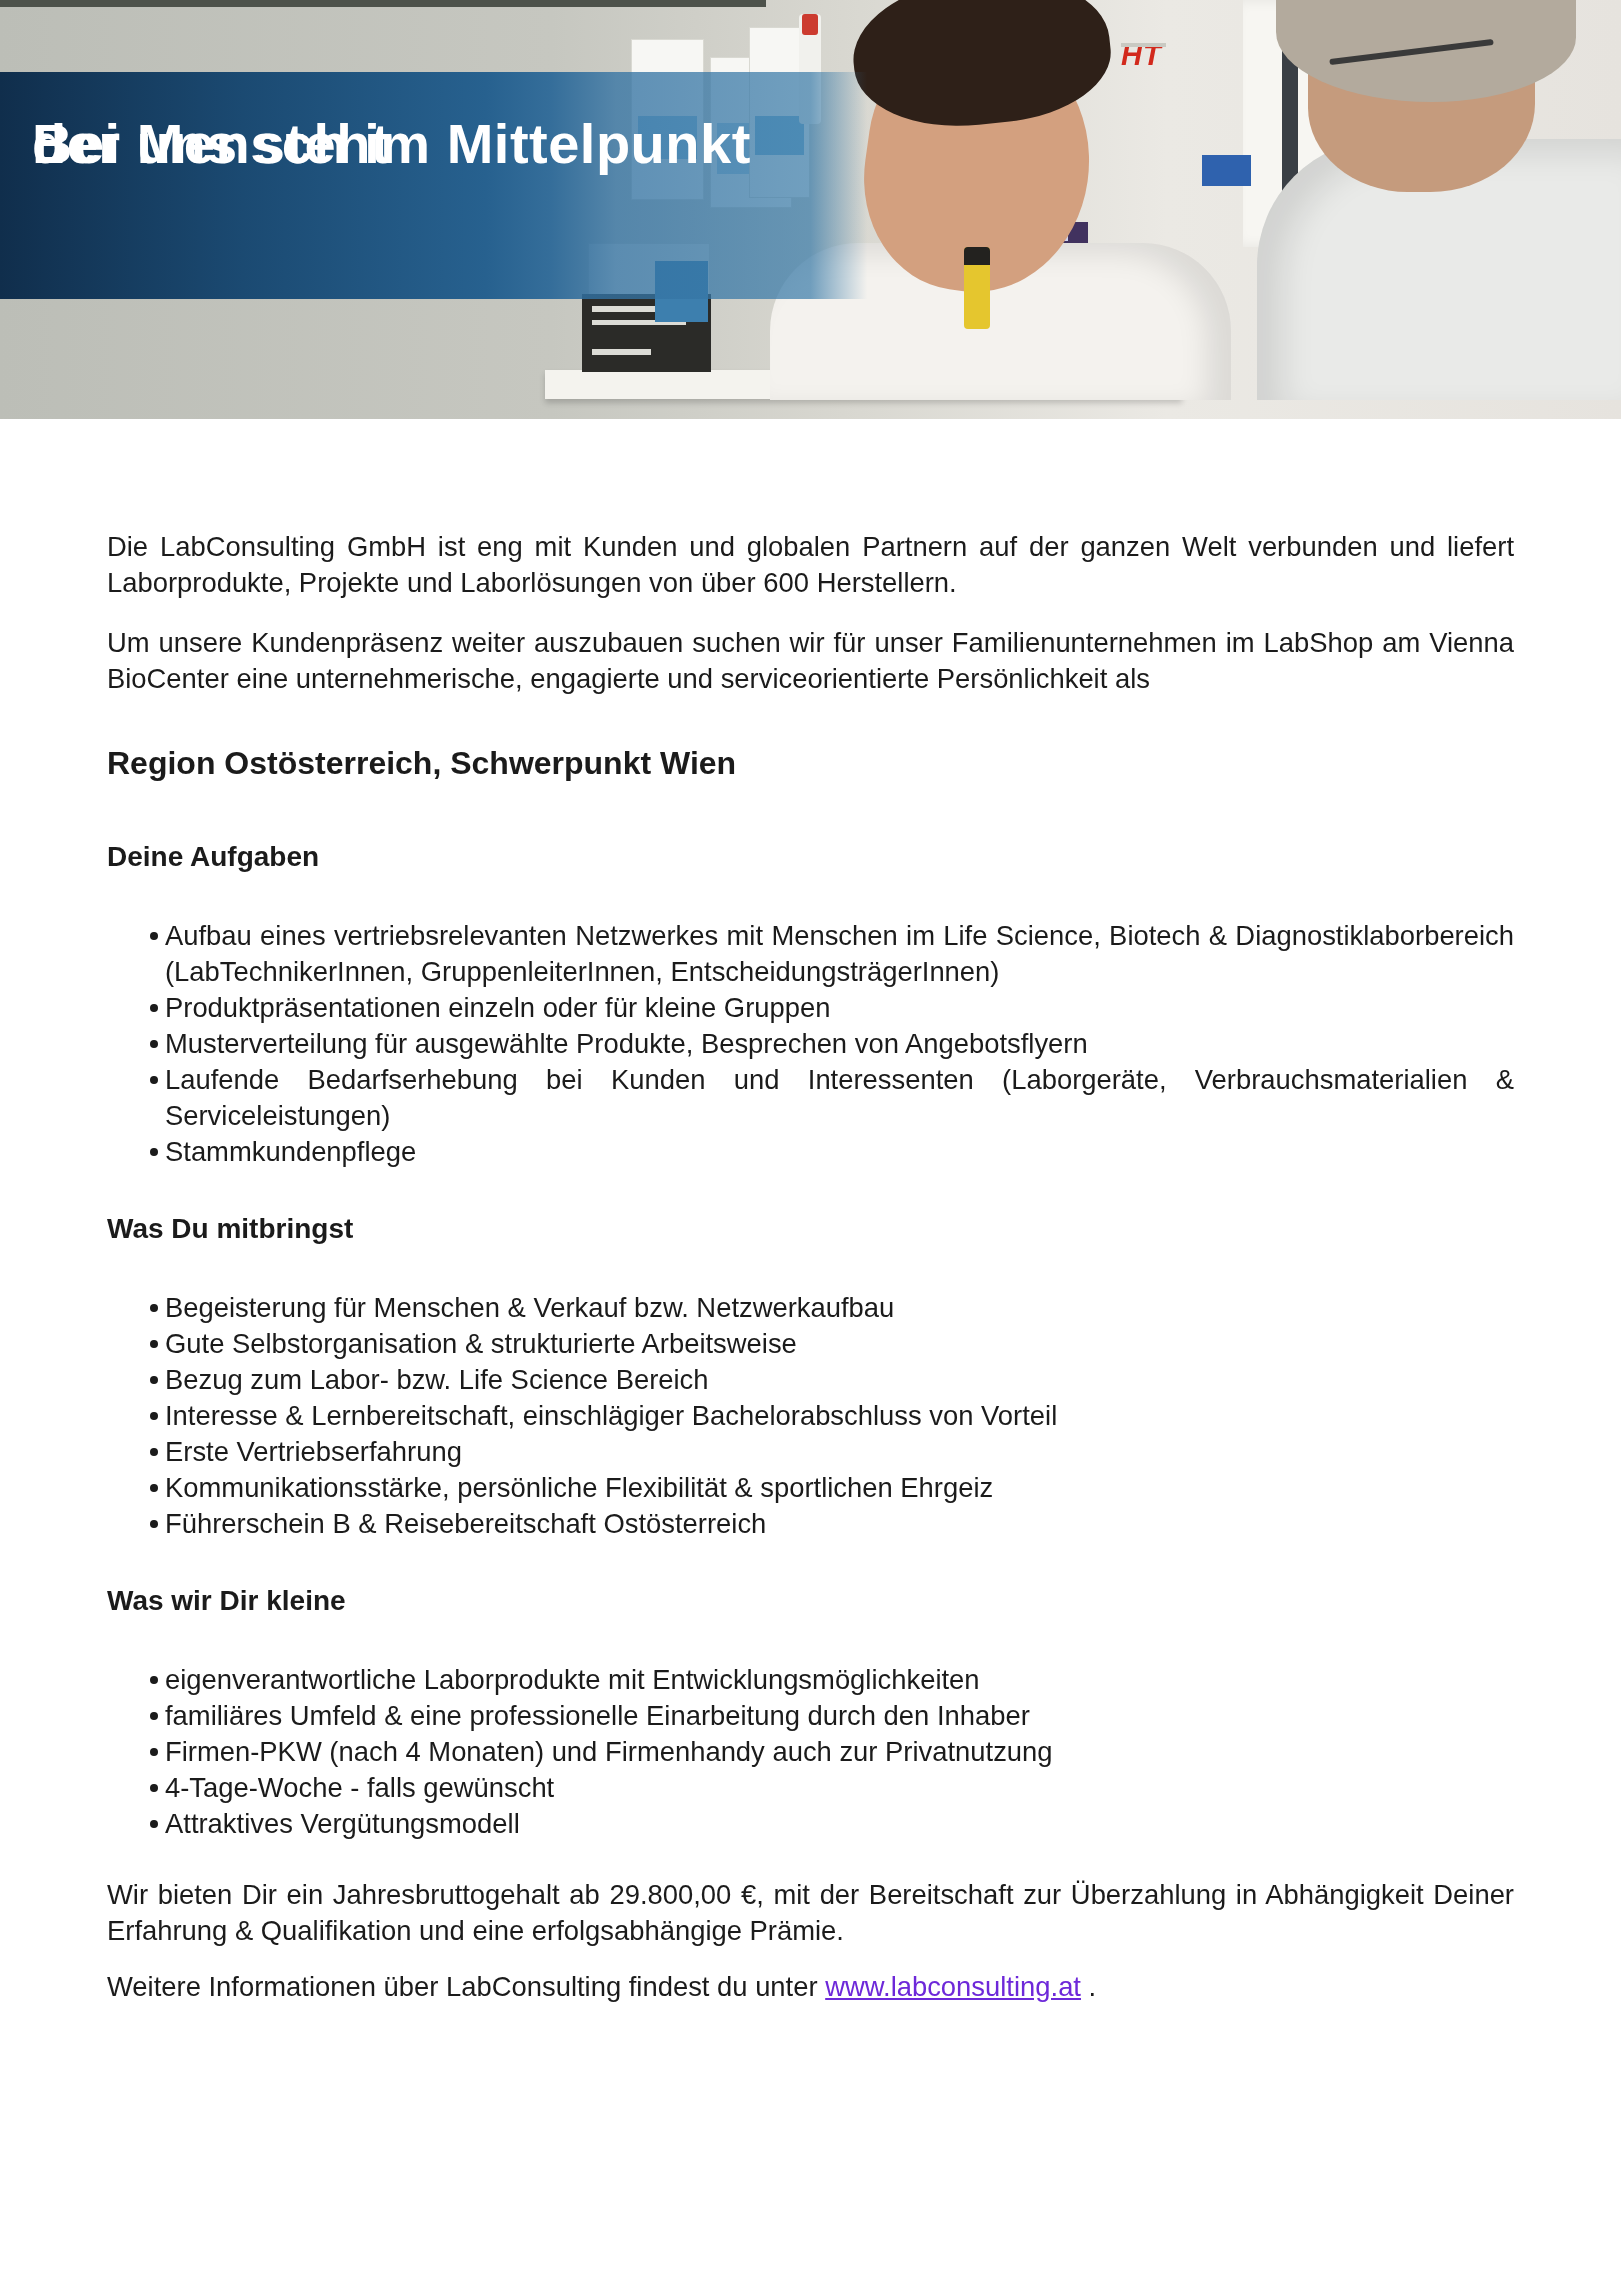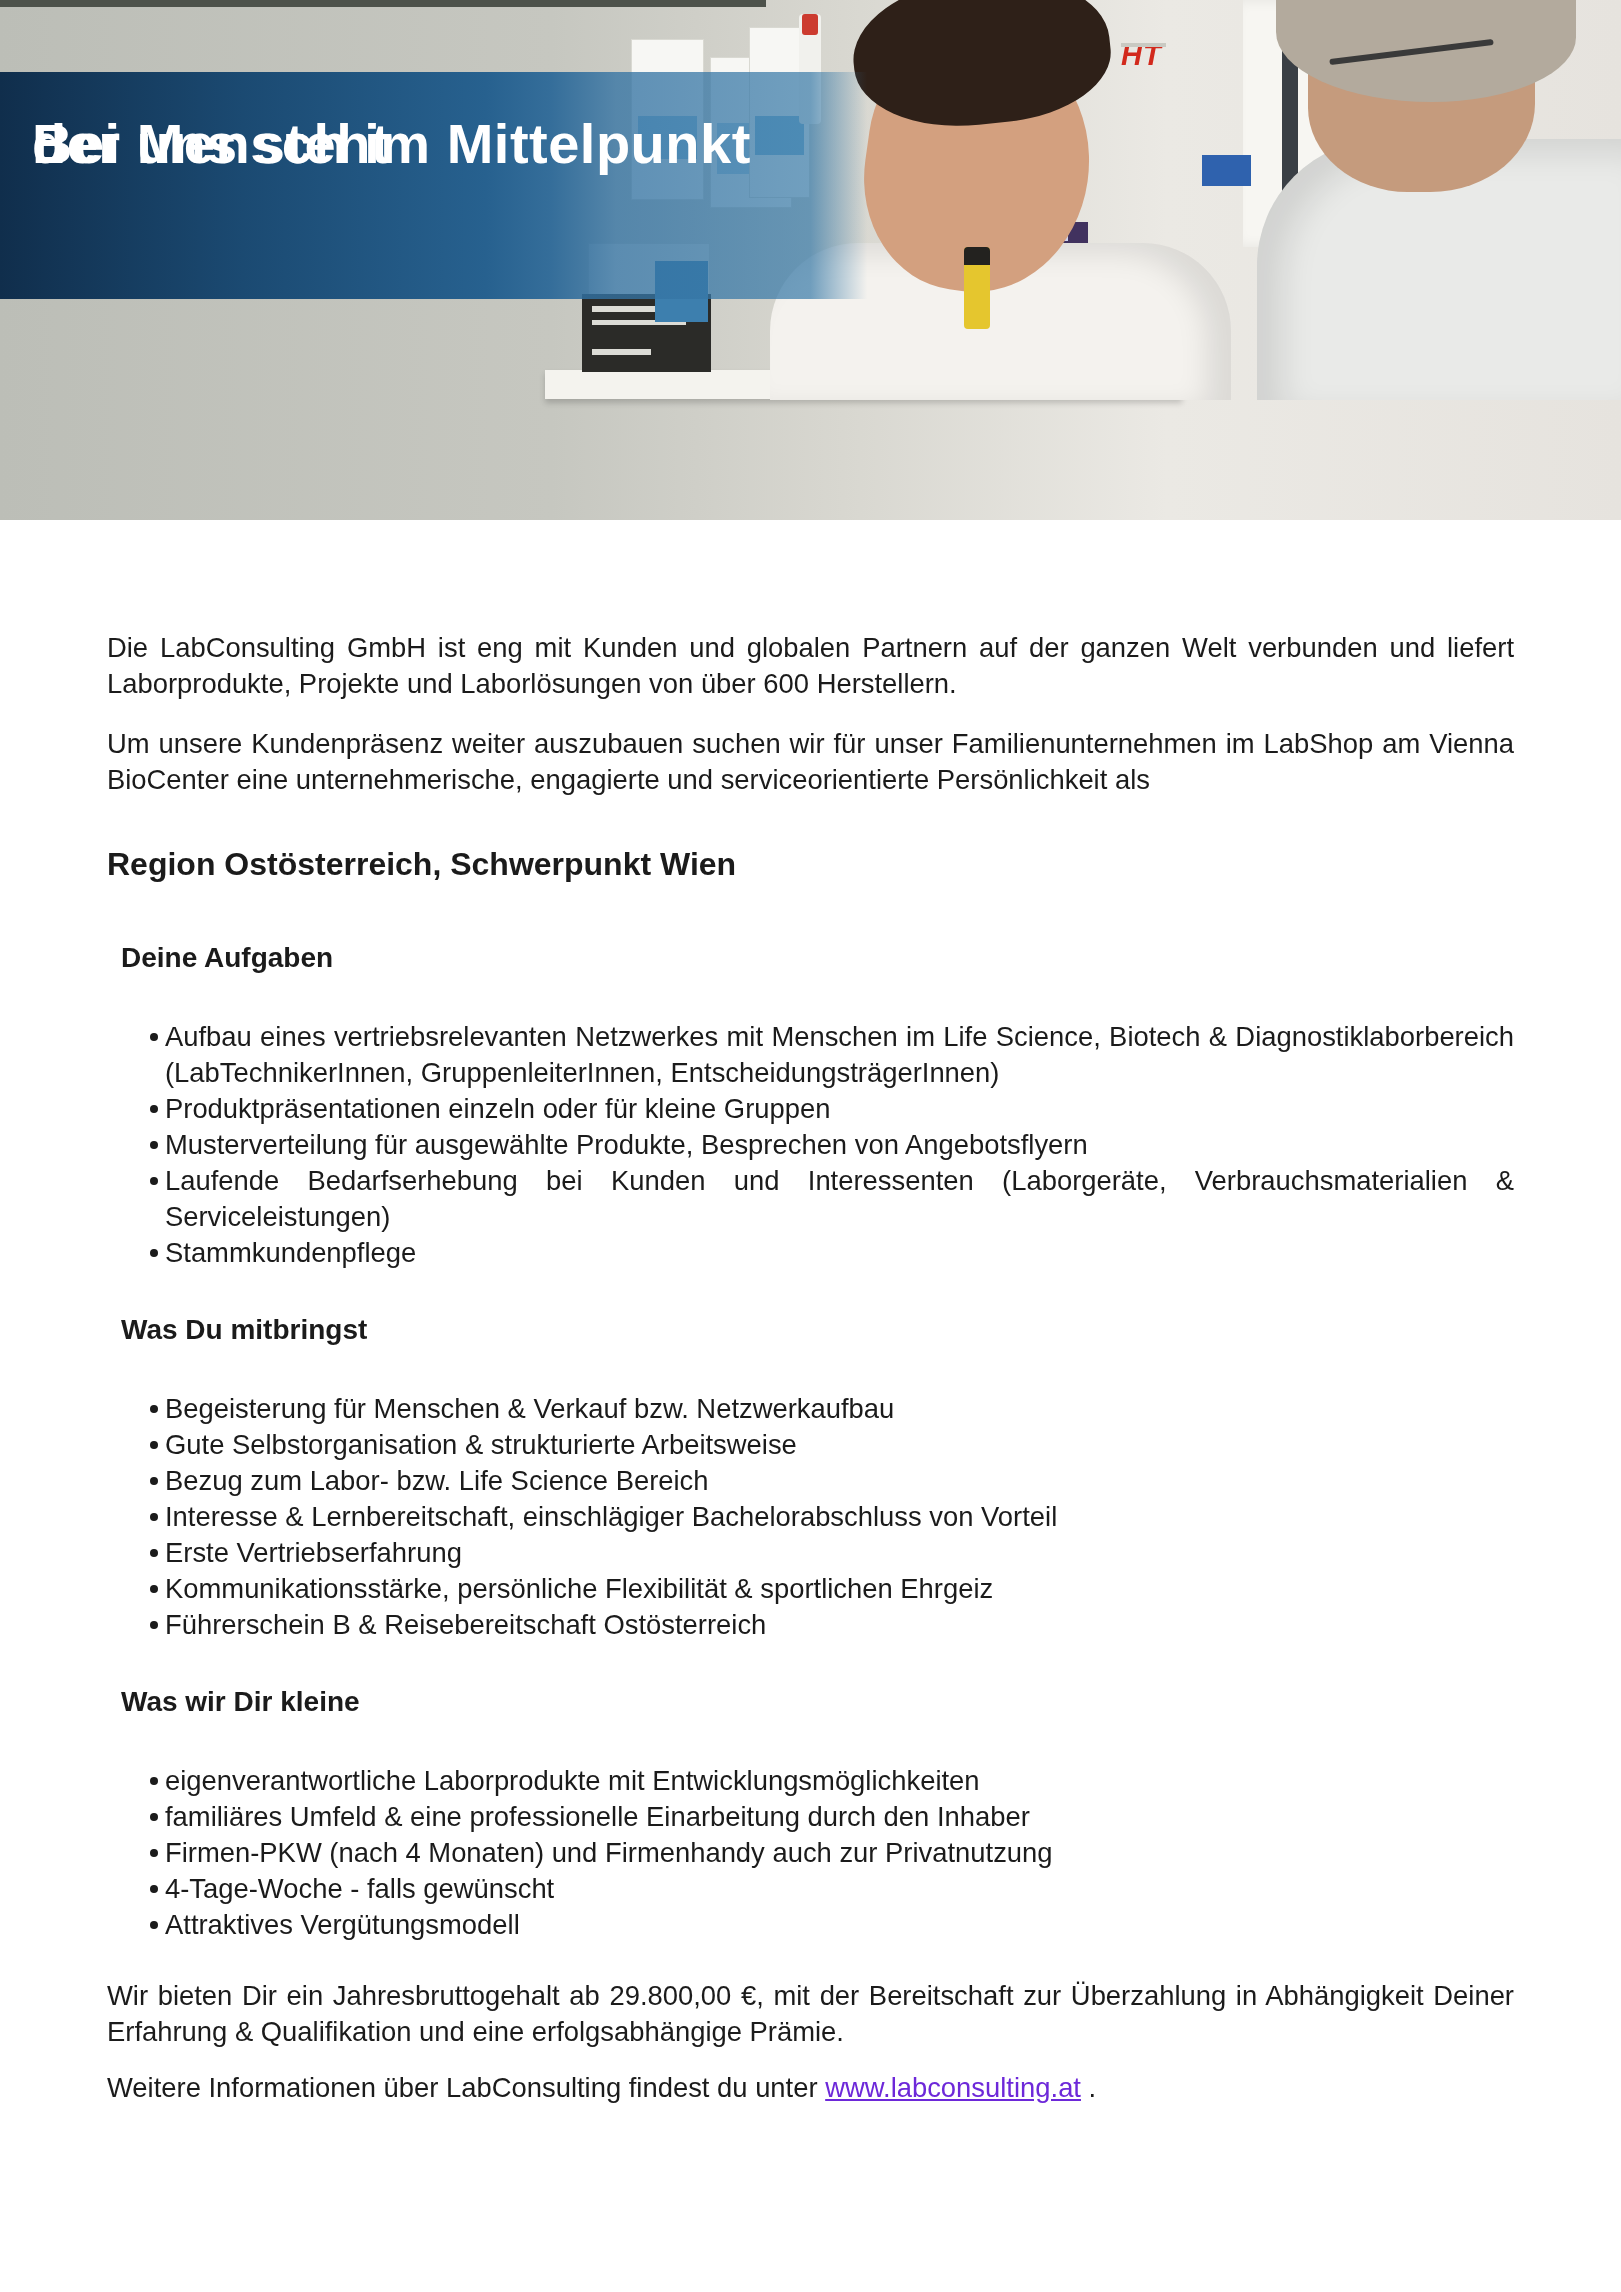--- a/index.html
+++ b/index.html
@@ -2,21 +2,21 @@
 <html><head>
 <meta charset="utf-8">
 <style>
   html,body{margin:0;padding:0;}
   body{
     width:1621px;height:2293px;background:#ffffff;
     font-family:"Liberation Sans",sans-serif;color:#1b1b1b;
     position:relative;overflow:hidden;
   }
   
-  .hero{position:relative;width:1621px;height:520px;overflow:hidden;background:#c6c7c0;}
+  .hero{position:relative;width:1621px;height:419px;overflow:hidden;background:#c6c7c0;}
   .hero *{position:absolute;}
   .wall{left:0;top:0;width:100%;height:100%;
     background:linear-gradient(90deg,#bcbeb7 0%,#c6c7c0 34%,#d8d7d0 52%,#ebe9e4 72%,#e6e3de 100%);}
   .top-strip{left:0;top:0;width:766px;height:6.9px;background:#4d524b;}
   .poster{background:#f7f7f4;border:1px solid #d9d9d2;}
   .poster .thumb{position:absolute;left:8%;width:84%;background:#8fc0dc;}
   .thermo{left:799px;top:13.7px;width:21.6px;height:110px;background:#f1f1ed;border-radius:3.9px;}
   .thermo-tip{left:802px;top:13.7px;width:15.7px;height:21.6px;background:#cc3b2f;border-radius:2.9px;}
   .shelf{left:545px;top:370px;width:637px;height:29px;background:#f4f3ee;box-shadow:0 3.9px 5.9px rgba(0,0,0,.18);}
   .box-white{left:588px;top:243px;width:120px;height:53px;background:#e7e6e0;border:1px solid #cfcec7;}
@@ -50,21 +50,21 @@
       rgba(45,105,152,.95) 34%, rgba(52,115,163,.78) 38%,
       rgba(56,122,168,.70) 50%, rgba(56,122,168,0) 53.5%, rgba(56,122,168,0) 100%);}
   .headline{left:32px;top:110px;z-index:6;color:#ffffff;font-weight:bold;
     font-size:56px;line-height:67px;letter-spacing:0.5px;white-space:nowrap;}
   
   .content{position:relative;padding:0 107px;font-size:27.4px;line-height:36px;}
   .content p{margin:0;text-align:justify;}
   .p1{margin-top:110px !important;}
   .p2{margin-top:23.5px !important;}
   .job-title{margin-top:45px;font-size:32px;line-height:42px;font-weight:bold;}
-  h2.sec{margin:14px;font-size:28px;line-height:36px;font-weight:bold;}
+  h2.sec{margin:0;font-size:28px;line-height:36px;font-weight:bold;}
   .sec-1{margin-top:55px !important;}
   .sec-2{margin-top:41px !important;}
   .sec-3{margin-top:41px !important;}
   ul.bullets{list-style:none;margin:43px 0 0 0;padding:0;}
   ul.bullets li{position:relative;padding-left:58px;text-align:justify;}
   ul.bullets li::before{content:"";position:absolute;left:43px;top:14.7px;width:7.8px;height:7.8px;border-radius:50%;background:#1b1b1b;}
   .salary{margin-top:35px !important;}
   .info{margin-top:20.6px !important;text-align:left !important;}
   .info a{color:#6d28d9;text-decoration:underline;cursor:pointer;}
 </style>

